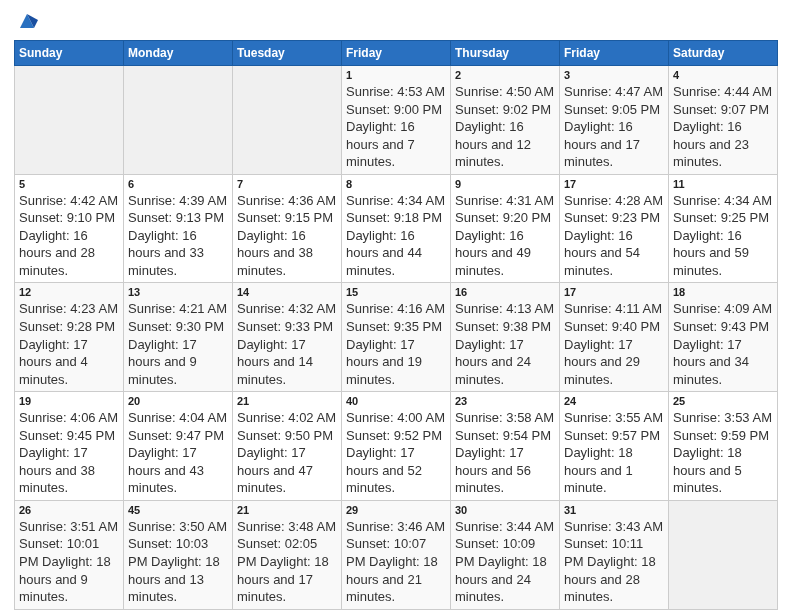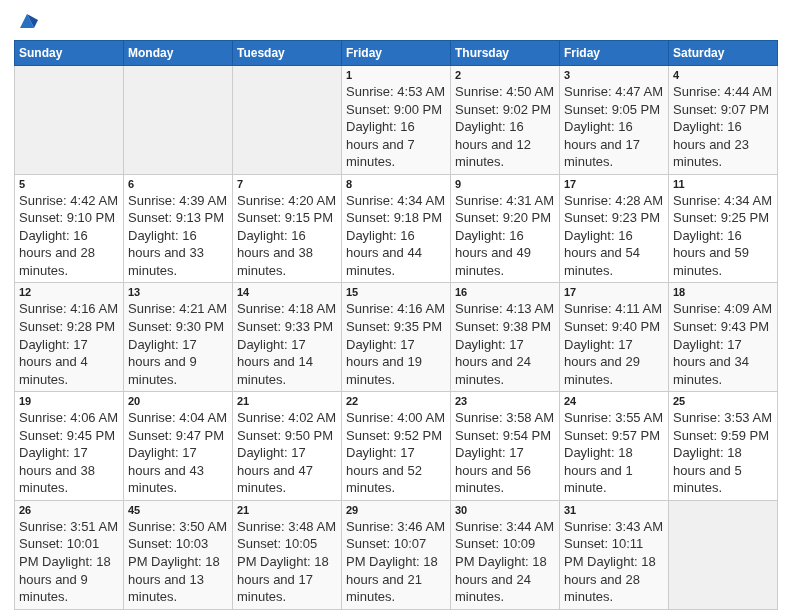--- a/index.html
+++ b/index.html
@@ -171,21 +171,21 @@
           </td>
           <td>
             <div class="day-num">6</div>
             <div class="day-info">Sunrise: 4:39 AM
 Sunset: 9:13 PM
 Daylight: 16 hours
 and 33 minutes.</div>
           </td>
           <td>
             <div class="day-num">7</div>
-            <div class="day-info">Sunrise: 4:20 AM
+            <div class="day-info">Sunrise: 4:36 AM
 Sunset: 9:15 PM
 Daylight: 16 hours
 and 38 minutes.</div>
           </td>
           <td>
             <div class="day-num">8</div>
             <div class="day-info">Sunrise: 4:34 AM
 Sunset: 9:18 PM
 Daylight: 16 hours
 and 44 minutes.</div>
@@ -208,35 +208,35 @@
             <div class="day-num">11</div>
             <div class="day-info">Sunrise: 4:34 AM
 Sunset: 9:25 PM
 Daylight: 16 hours
 and 59 minutes.</div>
           </td>
         </tr>
         <tr>
           <td>
             <div class="day-num">12</div>
-            <div class="day-info">Sunrise: 4:16 AM
+            <div class="day-info">Sunrise: 4:23 AM
 Sunset: 9:28 PM
 Daylight: 17 hours
 and 4 minutes.</div>
           </td>
           <td>
             <div class="day-num">13</div>
             <div class="day-info">Sunrise: 4:21 AM
 Sunset: 9:30 PM
 Daylight: 17 hours
 and 9 minutes.</div>
           </td>
           <td>
             <div class="day-num">14</div>
-            <div class="day-info">Sunrise: 4:18 AM
+            <div class="day-info">Sunrise: 4:32 AM
 Sunset: 9:33 PM
 Daylight: 17 hours
 and 14 minutes.</div>
           </td>
           <td>
             <div class="day-num">15</div>
             <div class="day-info">Sunrise: 4:16 AM
 Sunset: 9:35 PM
 Daylight: 17 hours
 and 19 minutes.</div>
@@ -279,21 +279,21 @@
 and 43 minutes.</div>
           </td>
           <td>
             <div class="day-num">21</div>
             <div class="day-info">Sunrise: 4:02 AM
 Sunset: 9:50 PM
 Daylight: 17 hours
 and 47 minutes.</div>
           </td>
           <td>
-            <div class="day-num">22</div>
+            <div class="day-num">40</div>
             <div class="day-info">Sunrise: 4:00 AM
 Sunset: 9:52 PM
 Daylight: 17 hours
 and 52 minutes.</div>
           </td>
           <td>
             <div class="day-num">23</div>
             <div class="day-info">Sunrise: 3:58 AM
 Sunset: 9:54 PM
 Daylight: 17 hours
@@ -325,21 +325,21 @@
           <td>
             <div class="day-num">45</div>
             <div class="day-info">Sunrise: 3:50 AM
 Sunset: 10:03 PM
 Daylight: 18 hours
 and 13 minutes.</div>
           </td>
           <td>
             <div class="day-num">21</div>
             <div class="day-info">Sunrise: 3:48 AM
-Sunset: 10:05 PM
+Sunset: 02:05 PM
 Daylight: 18 hours
 and 17 minutes.</div>
           </td>
           <td>
             <div class="day-num">29</div>
             <div class="day-info">Sunrise: 3:46 AM
 Sunset: 10:07 PM
 Daylight: 18 hours
 and 21 minutes.</div>
           </td>

